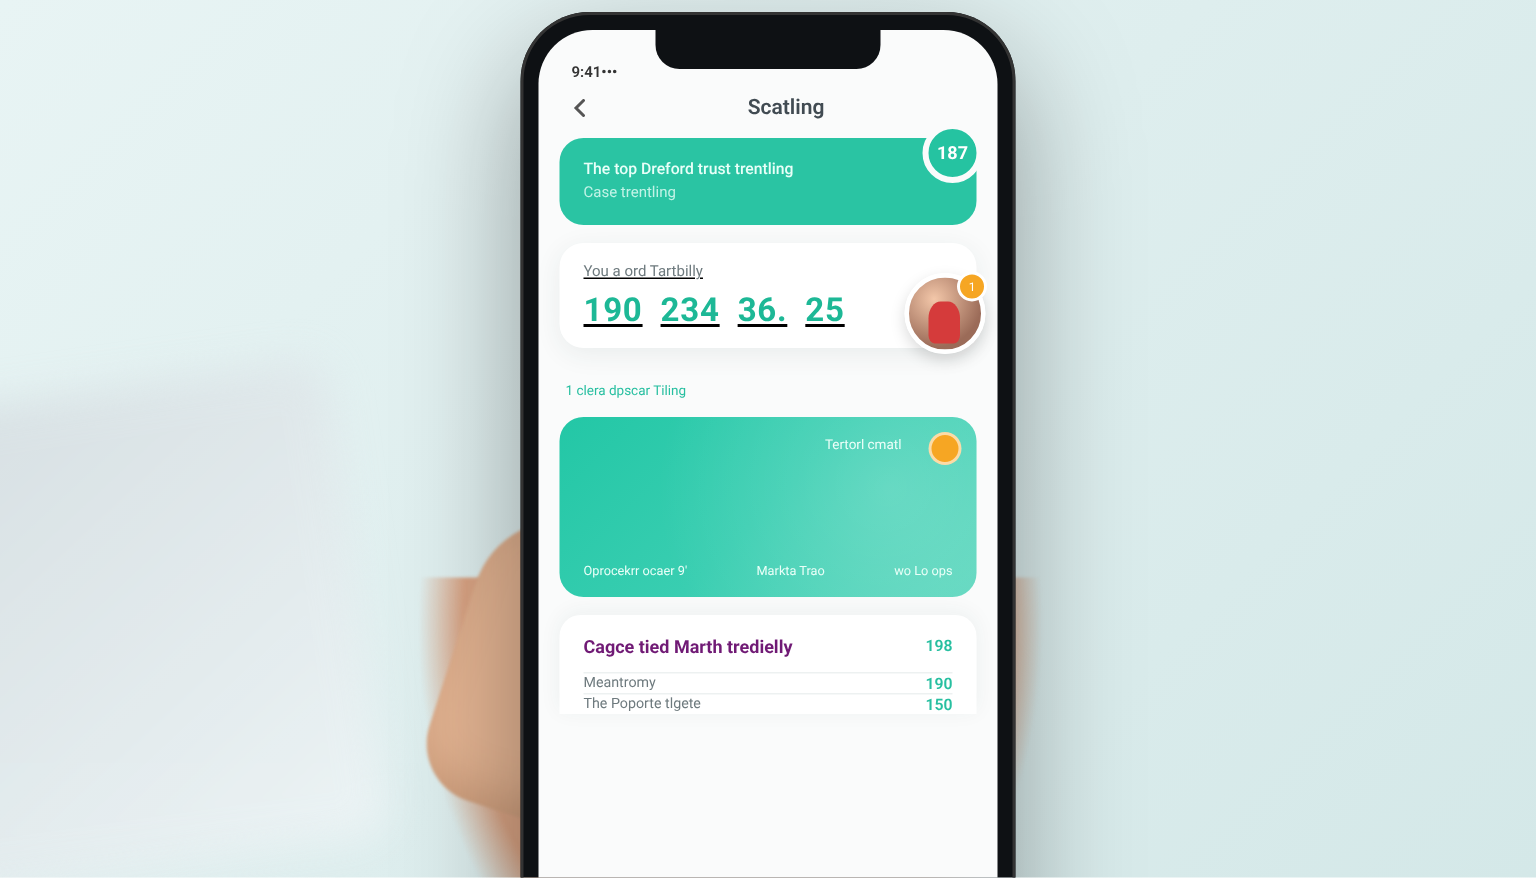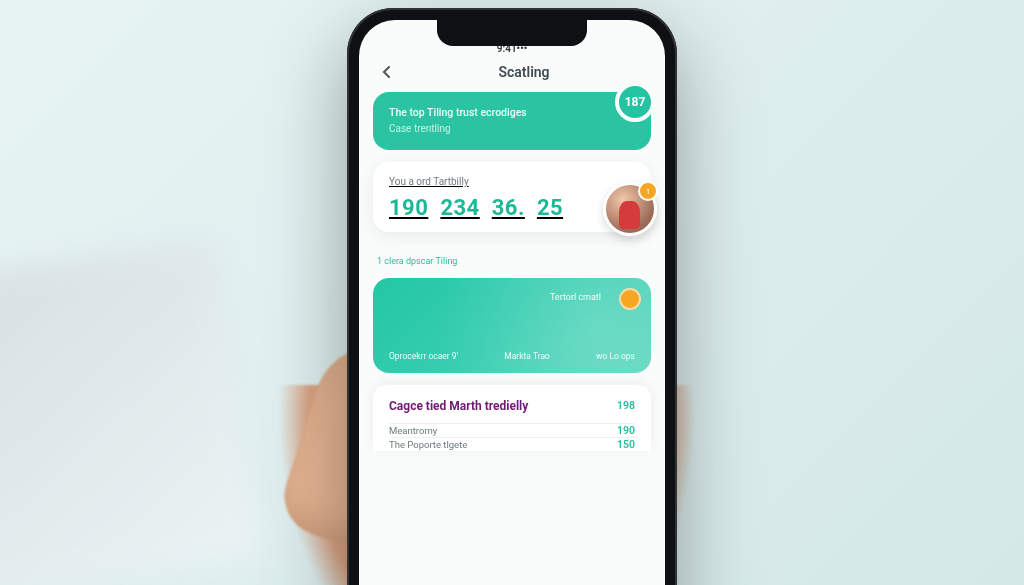--- a/index.html
+++ b/index.html
@@ -56,21 +56,21 @@
     border-radius: 36px;
     overflow: hidden;
     position: relative;
     display: flex;
     flex-direction: column;
   }
   .status-bar {
     height: 36px;
     display: flex;
     align-items: flex-end;
-    justify-content: center;
+    justify-content: flex-start;
     padding: 0 22px 2px;
     font-size: 10px;
     font-weight: 600;
     color: #333;
   }
   .header {
     display: flex;
     align-items: center;
     padding: 6px 18px 10px;
     gap: 24px;
@@ -144,21 +144,21 @@
     background:#f6a623;border:2px solid #fff;
     font-size:8px;color:#fff;display:flex;align-items:center;justify-content:center;
   }
 
   .section-sub { font-size:9px; color:#27bfa0; padding-left:4px; margin-top:12px;}
 
   .wave-card{
     position:relative;
     background:linear-gradient(135deg,#23c7a6 0%,#39ceb1 50%,#5dd7be 100%);
     border-radius:16px;
-    height:95px;
+    height:120px;
     color:#eafff8;
     padding:14px 16px;
     overflow:hidden;
   }
   .wave-card::before{
     content:"";
     position:absolute; inset:-30px -20px auto auto;
     width:260px;height:260px;
     background:radial-gradient(circle at 70% 30%, rgba(255,255,255,.18), transparent 60%);
   }
@@ -235,21 +235,21 @@
         <svg width="12" height="12" viewBox="0 0 12 12">
           <path d="M8 1 L3 6 L8 11" stroke="#555" stroke-width="2" fill="none" stroke-linecap="round"></path>
         </svg>
       </div>
       <div class="title">Scatling</div>
     </div>
 
     <div class="content">
 
       <div class="hero-card">
-        <div class="hero-title">The top Tiling trust ecrodiges</div>
+        <div class="hero-title">The top Dreford trust trentling</div>
         <div class="hero-sub">Case trentling</div>
         <div class="badge-pill">187</div>
       </div>
 
       <div class="stats-card">
         <div class="label">You a ord Tartbilly</div>
         <div class="stats-row">
           <span class="stat">190</span>
           <span class="stat">234</span>
           <span class="stat">36.</span>

